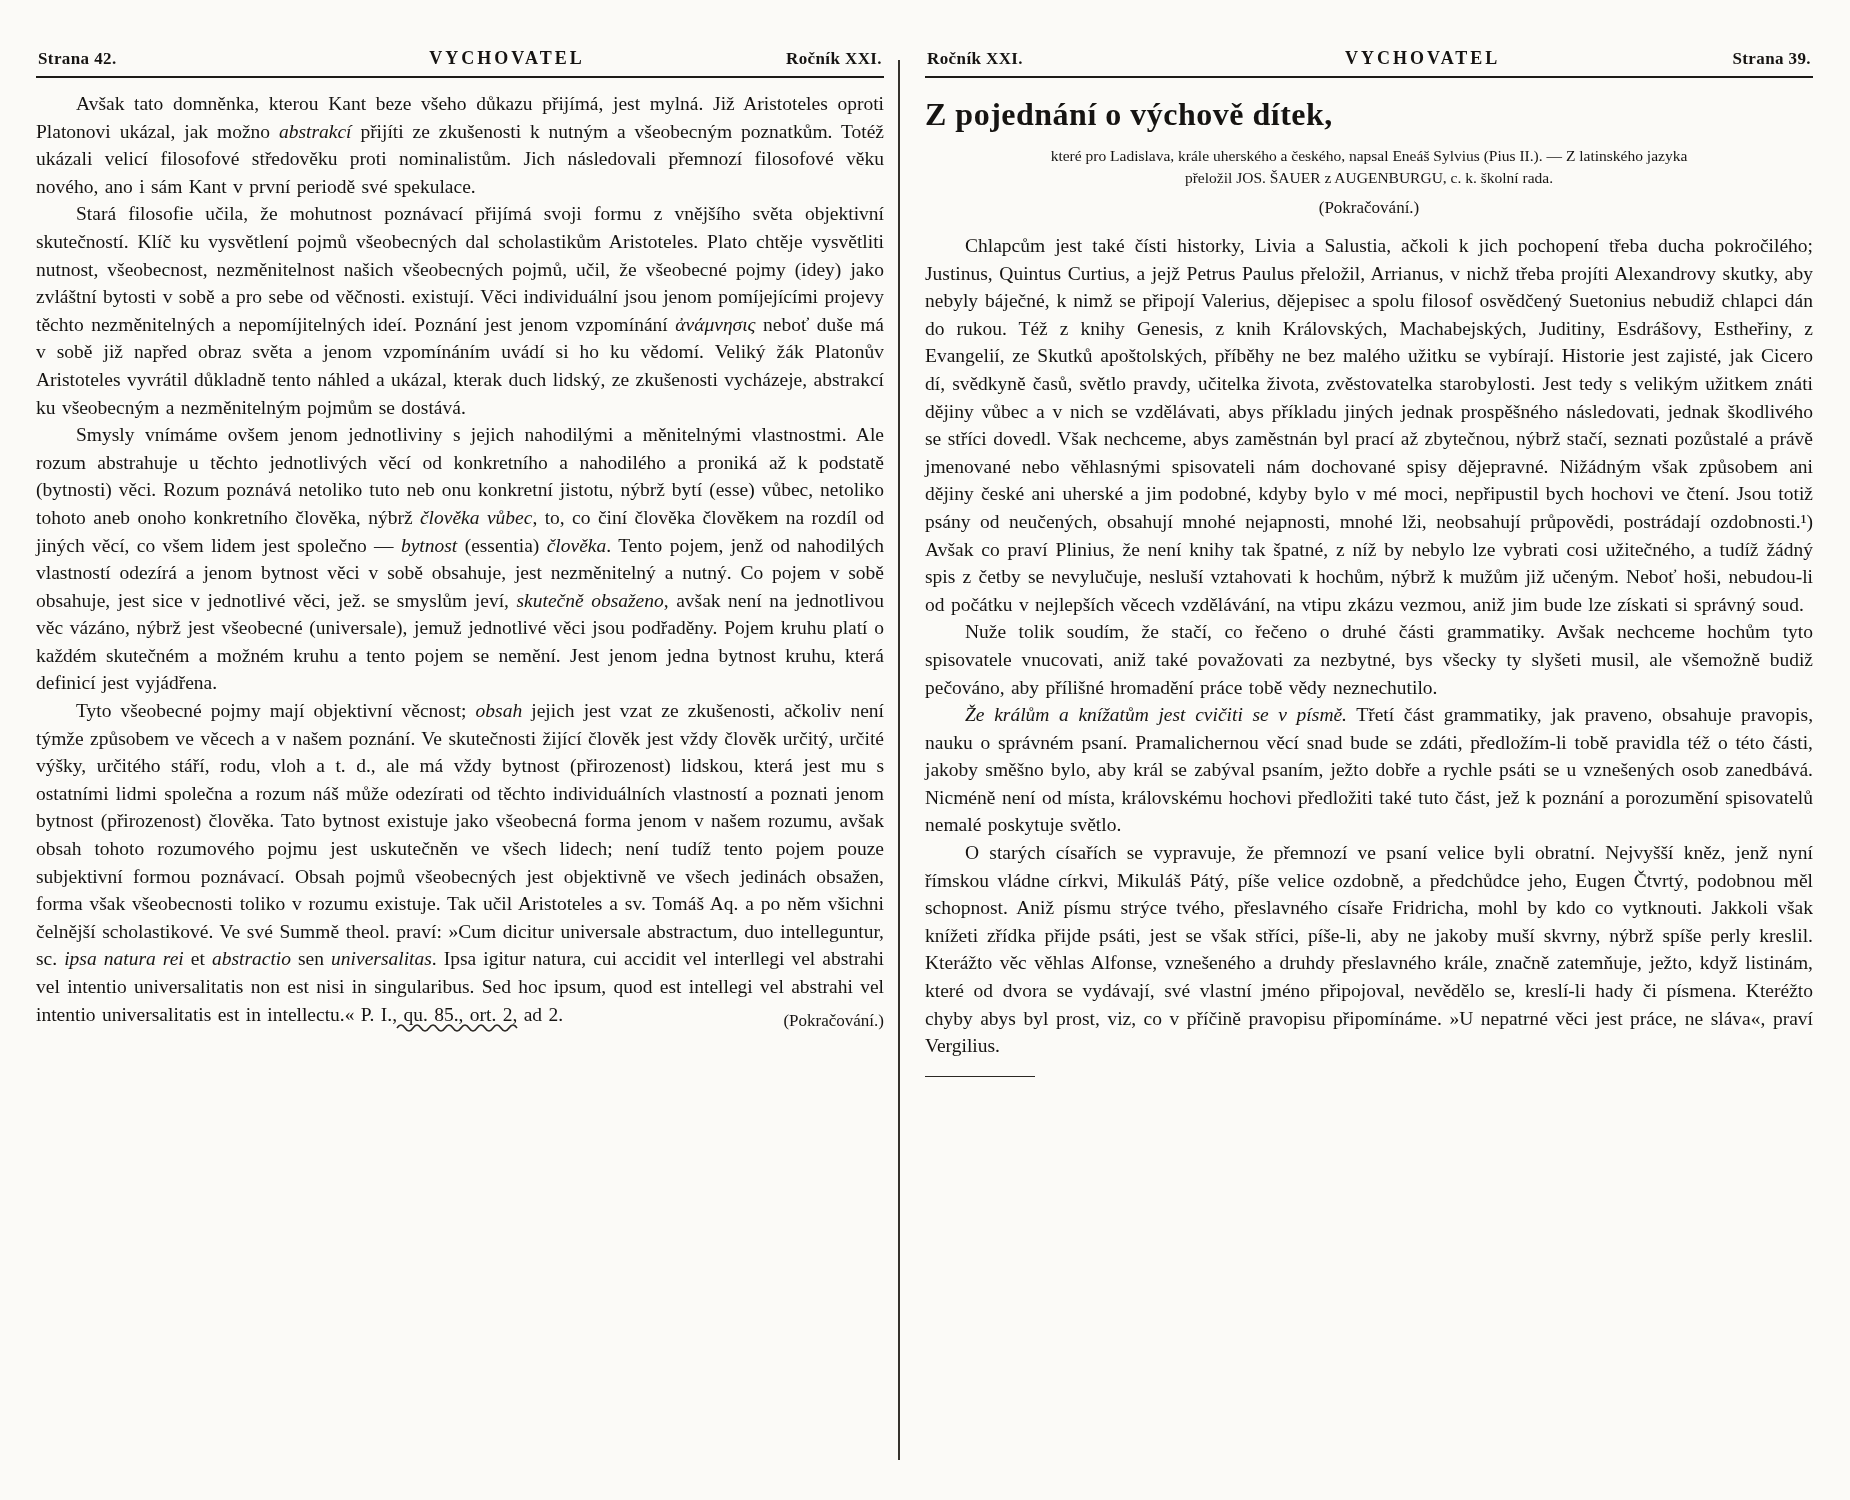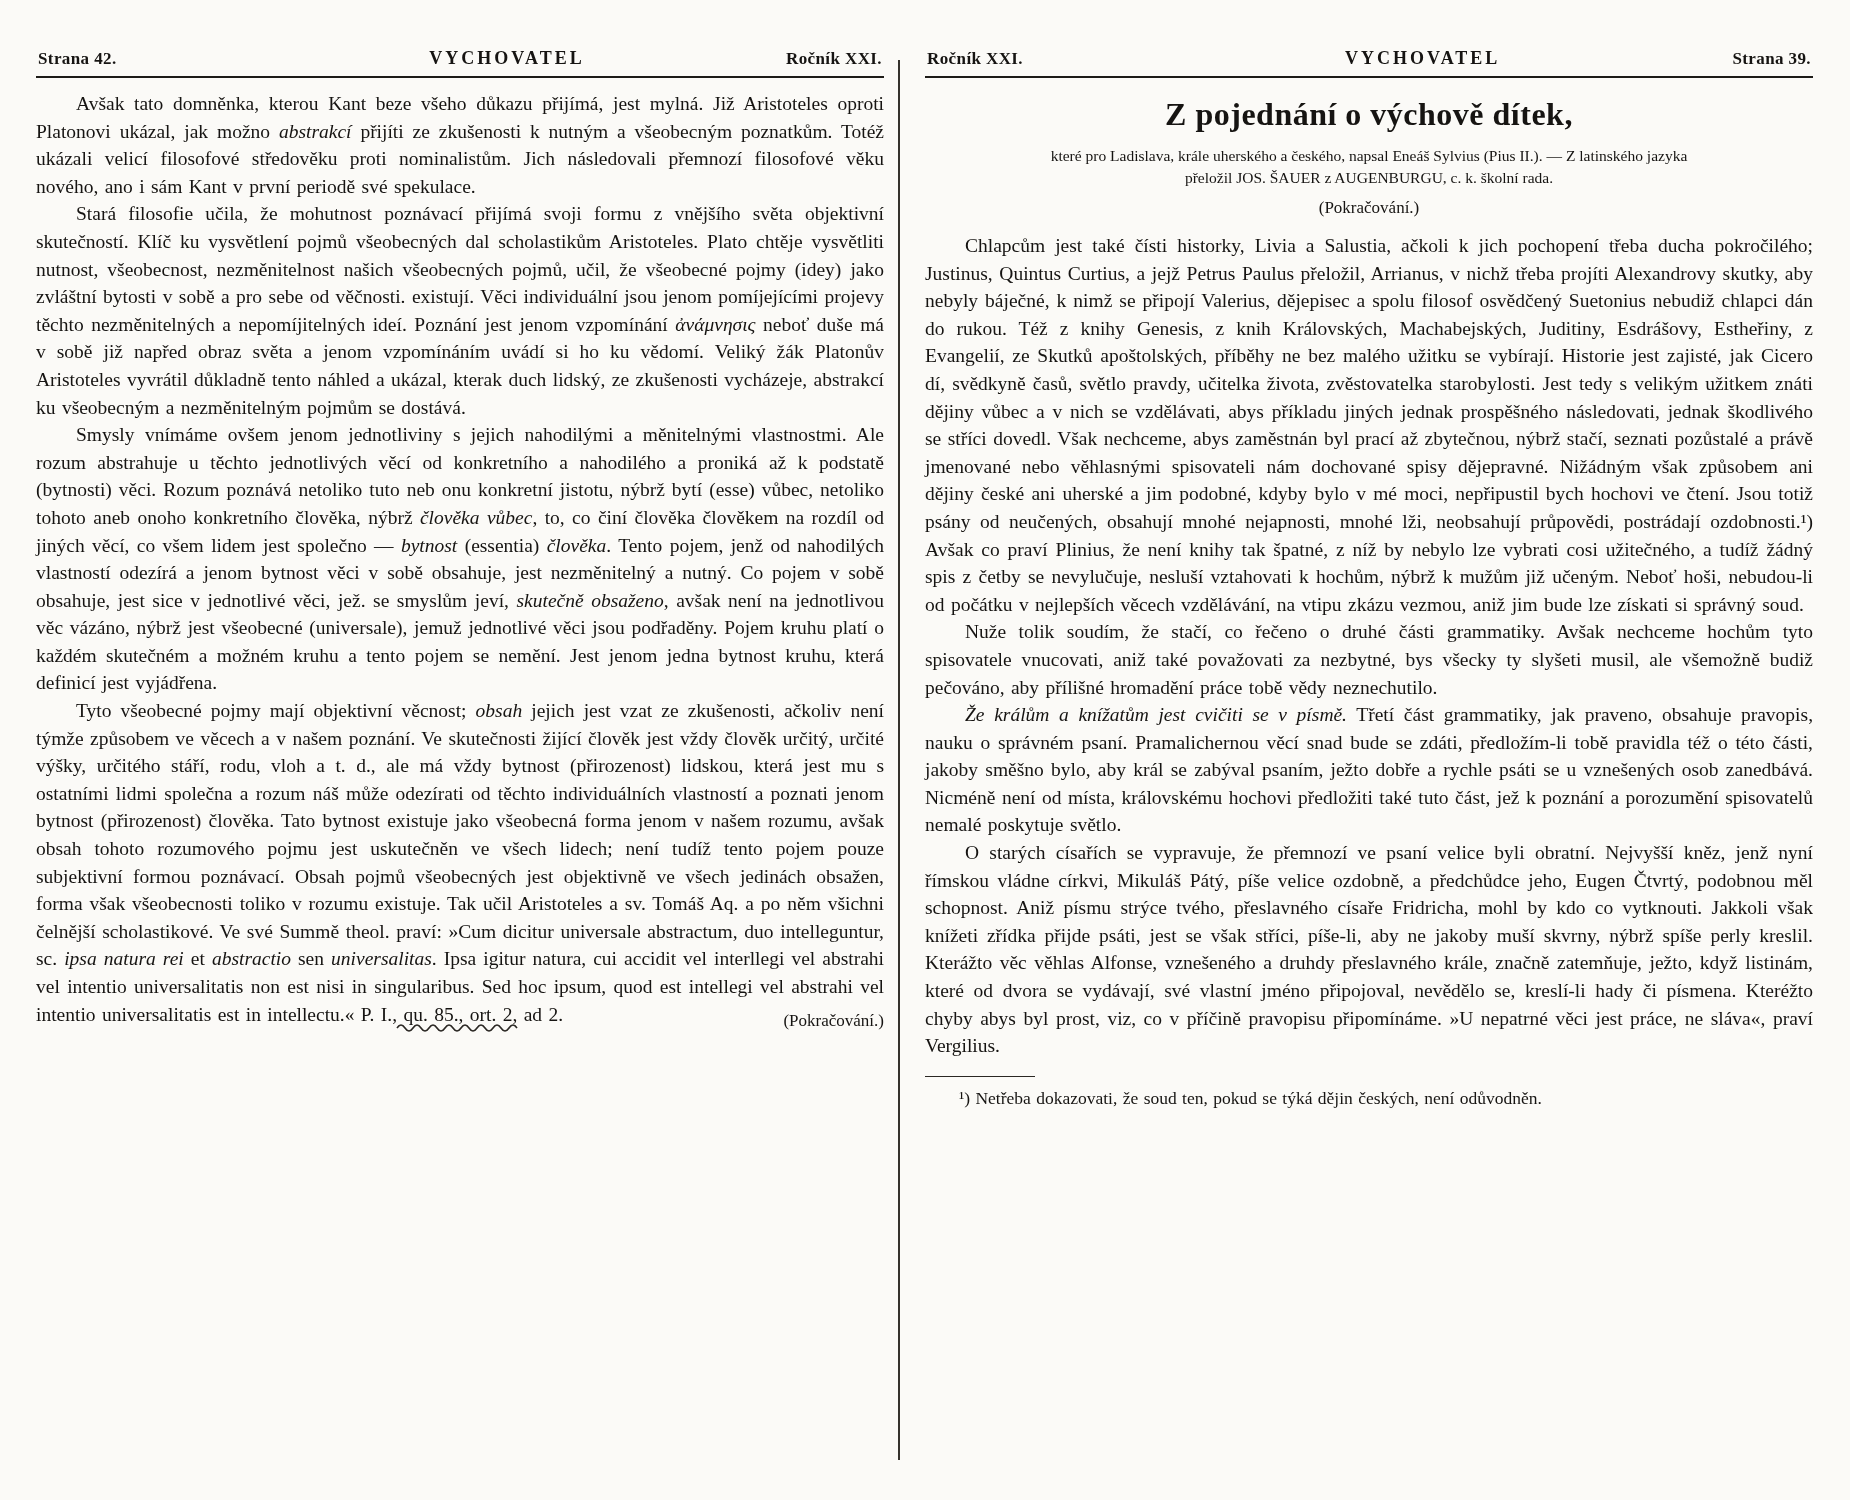--- a/index.html
+++ b/index.html
@@ -22,21 +22,21 @@
   .page-header .h-center{flex:1;text-align:right;font-size:18px;letter-spacing:3px;}
   .page-header .h-right{flex:1;text-align:right;}
   .body-text{margin-top:12px;}
   .para{
     margin:0;text-indent:40px;text-align:justify;
     font-size:19.5px;line-height:27.6px;
     word-spacing:1.5px;
   }
   .italic{font-style:italic;}
   .article-title{
-    text-align:center;font-size:32px;font-weight:700;
+    text-align:left;font-size:32px;font-weight:700;
     margin:18px 0 12px 0;letter-spacing:.5px;
   }
   .article-subtitle{
     text-align:center;font-size:15.5px;line-height:22px;
     margin:0 4px;
   }
   .article-subtitle .sub2{display:block;}
   .continuation-center{text-align:center;font-size:17px;margin:9px 0 14px 0;}
   .left-footer{
     display:grid;grid-template-columns:1fr auto 1fr;
@@ -100,15 +100,14 @@
 
   <div class="body-text" style="margin-top:12px;">
       <p class="para"><span>Chlapcům jest také čísti historky, Livia a Salustia, ačkoli k jich pochopení třeba ducha pokročilého; Justinus, Quintus Curtius, a jejž Petrus Paulus přeložil, Arrianus, v nichž třeba projíti Alexandrovy skutky, aby nebyly báječné, k nimž se připojí Valerius, dějepisec a spolu filosof osvědčený Suetonius nebudiž chlapci dán do rukou. Též z knihy Genesis, z knih Královských, Machabejských, Juditiny, Esdrášovy, Estheřiny, z Evangelií, ze Skutků apoštolských, příběhy ne bez malého užitku se vybírají. Historie jest zajisté, jak Cicero dí, svědkyně časů, světlo pravdy, učitelka života, zvěstovatelka starobylosti. Jest tedy s velikým užitkem znáti dějiny vůbec a v nich se vzdělávati, abys příkladu jiných jednak prospěšného následovati, jednak škodlivého se stříci dovedl. Však nechceme, abys zaměstnán byl prací až zbytečnou, nýbrž stačí, seznati pozůstalé a právě jmenované nebo věhlasnými spisovateli nám dochované spisy dějepravné. Nižádným však způsobem ani dějiny české ani uherské a jim podobné, kdyby bylo v mé moci, nepřipustil bych hochovi ve čtení. Jsou totiž psány od neučených, obsahují mnohé nejapnosti, mnohé lži, neobsahují průpovědi, postrádají ozdobnosti.¹) Avšak co praví Plinius, že není knihy tak špatné, z níž by nebylo lze vybrati cosi užitečného, a tudíž žádný spis z četby se nevylučuje, nesluší vztahovati k hochům, nýbrž k mužům již učeným. Neboť hoši, nebudou-li od počátku v nejlepších věcech vzdělávání, na vtipu zkázu vezmou, aniž jim bude lze získati si správný soud.</span></p>
       <p class="para"><span>Nuže tolik soudím, že stačí, co řečeno o druhé části grammatiky. Avšak nechceme hochům tyto spisovatele vnucovati, aniž také považovati za nezbytné, bys všecky ty slyšeti musil, ale všemožně budiž pečováno, aby přílišné hromadění práce tobě vědy neznechutilo.</span></p>
       <p class="para"><span class="italic">Že králům a knížatům jest cvičiti se v písmě.</span><span> Třetí část grammatiky, jak praveno, obsahuje pravopis, nauku o správném psaní. Pramalichernou věcí snad bude se zdáti, předložím-li tobě pravidla též o této části, jakoby směšno bylo, aby král se zabýval psaním, ježto dobře a rychle psáti se u vznešených osob zanedbává. Nicméně není od místa, královskému hochovi předložiti také tuto část, jež k poznání a porozumění spisovatelů nemalé poskytuje světlo.</span></p>
       <p class="para"><span>O starých císařích se vypravuje, že přemnozí ve psaní velice byli obratní. Nejvyšší kněz, jenž nyní římskou vládne církvi, Mikuláš Pátý, píše velice ozdobně, a předchůdce jeho, Eugen Čtvrtý, podobnou měl schopnost. Aniž písmu strýce tvého, přeslavného císaře Fridricha, mohl by kdo co vytknouti. Jakkoli však knížeti zřídka přijde psáti, jest se však stříci, píše-li, aby ne jakoby muší skvrny, nýbrž spíše perly kreslil. Kterážto věc věhlas Alfonse, vznešeného a druhdy přeslavného krále, značně zatemňuje, ježto, když listinám, které od dvora se vydávají, své vlastní jméno připojoval, nevědělo se, kreslí-li hady či písmena. Kteréžto chyby abys byl prost, viz, co v příčině pravopisu připomínáme. »U nepatrné věci jest práce, ne sláva«, praví Vergilius.</span></p>
     </div>
 
   <div class="footnote-block">
     <hr class="footnote-rule">
-    <p class="footnote">¹) Netřeba dokazovati, že soud ten, pokud se týká dějin českých, není odůvodněn.</p>
   </div>
 </div>
 
 </body></html>

